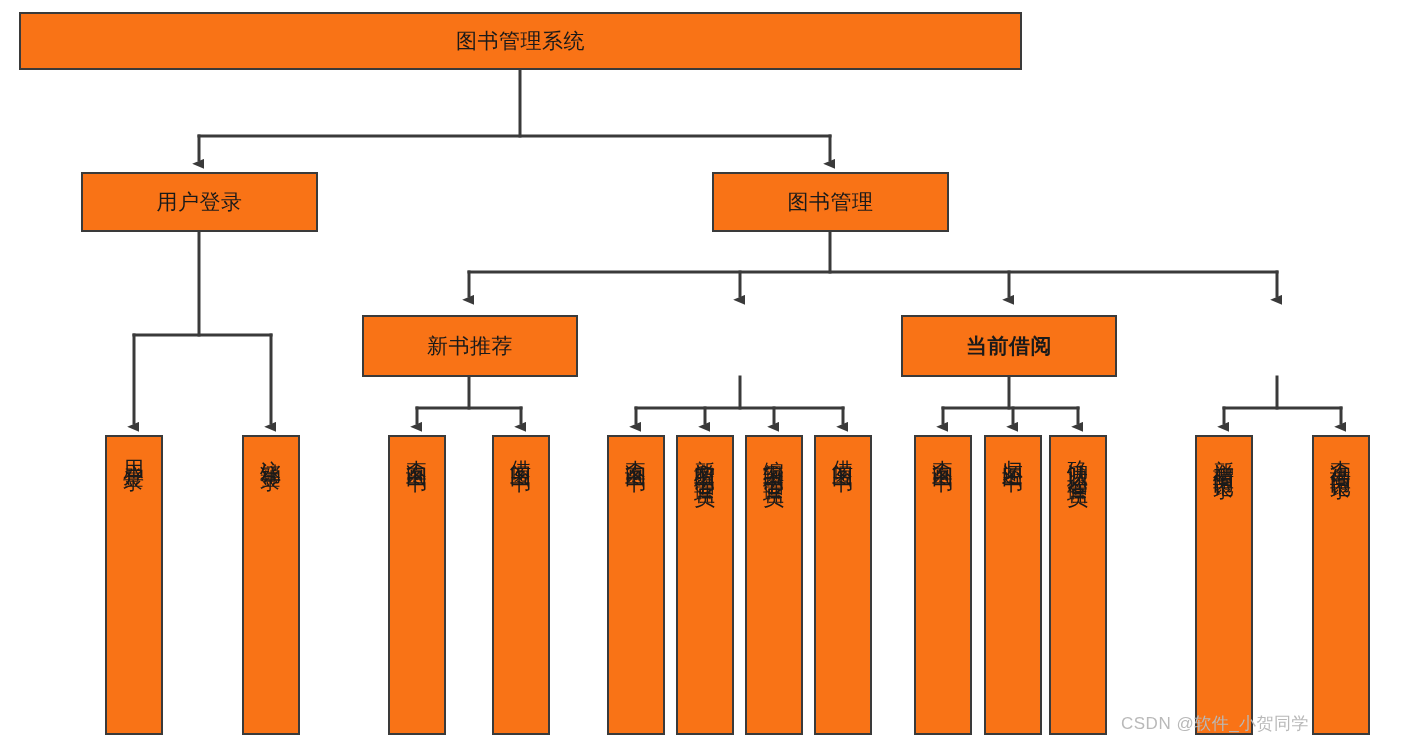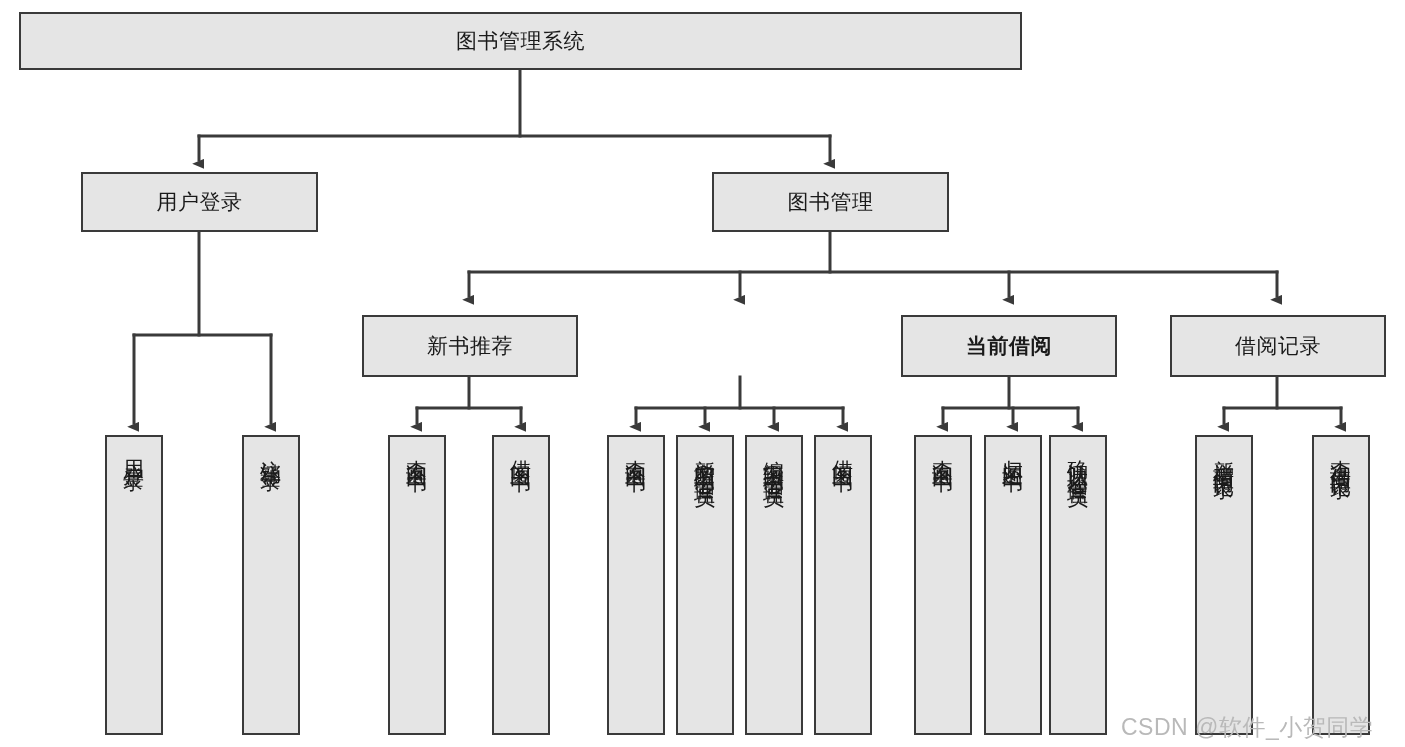--- a/index.html
+++ b/index.html
@@ -22,21 +22,21 @@
     position: absolute;
     left: 0;
     top: 0;
     width: 1405px;
     height: 747px;
     pointer-events: none;
   }
   .node {
     position: absolute;
     box-sizing: border-box;
-    background: #e5e5e5;
+    background: #f97316;
     border: 2.5px solid #3a3a3a;
     display: flex;
     align-items: center;
     justify-content: center;
     color: #1a1a1a;
     z-index: 2;
   }
   .node .label {
     display: block;
     line-height: 1.18;
@@ -60,21 +60,21 @@
     text-orientation: upright;
     font-size: 21px;
     letter-spacing: 4px;
     line-height: 1;
     white-space: nowrap;
   }
   #watermark {
     position: absolute;
     left: 1121px;
     top: 712px;
-    font-size: 23px;
+    font-size: 17px;
     color: #b9b9b9;
     white-space: nowrap;
     z-index: 5;
     letter-spacing: 0.5px;
   }
 </style>
 </head>
 <body>
 
 <div id="canvas">
@@ -144,23 +144,20 @@
   <div class="node horiz" style="left:712px; top:172px; width:237px; height:60px;">
     <span class="label">图书管理</span>
   </div>
 
   <div class="node horiz" style="left:362px; top:315px; width:216px; height:62px;">
     <span class="label">新书推荐</span>
   </div>
   <div class="node horiz" style="left:901px; top:315px; width:216px; height:62px;font-weight:bold;">
     <span class="label">当前借阅</span>
   </div>
-  <div class="node horiz" style="left:1170px; top:315px; width:216px; height:62px;">
-    <span class="label">借阅记录</span>
-  </div>
 
   <div class="node vert" style="left:105px; top:435px; width:58px; height:300px;">
     <span class="label">用户登录</span>
   </div>
   <div class="node vert" style="left:242px; top:435px; width:58px; height:300px;">
     <span class="label">注销登录</span>
   </div>
 
   <div class="node vert" style="left:388px; top:435px; width:58px; height:300px;">
     <span class="label">查询图书</span>

